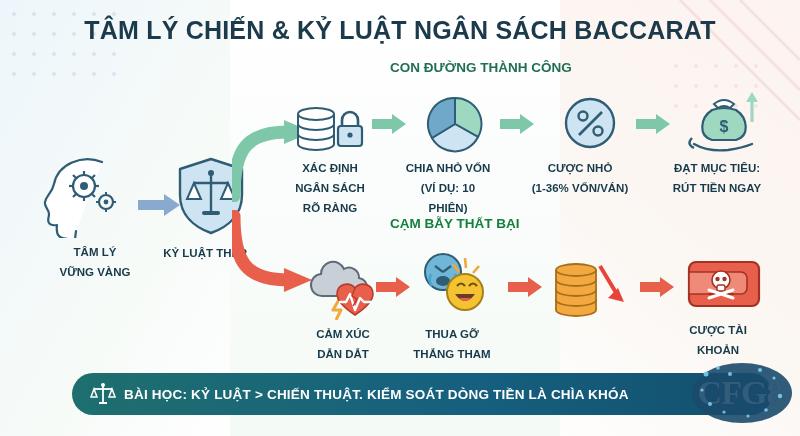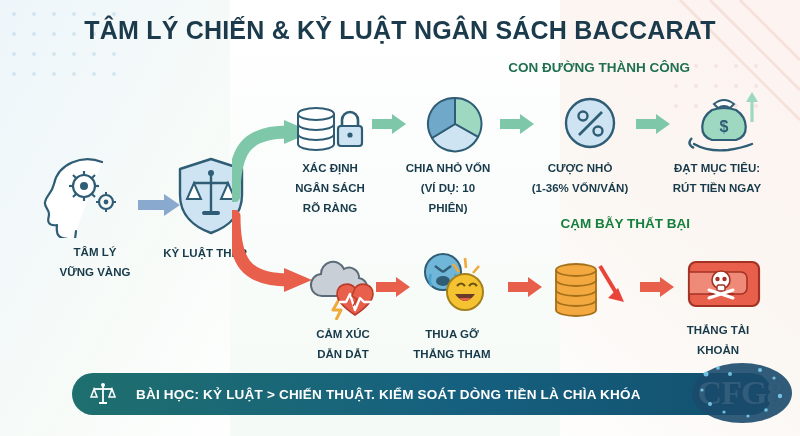--- a/index.html
+++ b/index.html
@@ -22,42 +22,42 @@
   .bg-dots-r{position:absolute;right:10px;top:60px;width:120px;height:90px;opacity:.25;}
   .diag-lines{position:absolute;right:0;top:0;width:260px;height:200px;opacity:.5;}
 
   
   .title{
     position:absolute;left:0;top:16px;width:800px;text-align:center;
     font-size:25px;font-weight:bold;color:#1b3a4b;letter-spacing:.2px;
   }
 
   .section-label{
-    position:absolute;text-align:right;font-size:13.5px;font-weight:bold;
+    position:absolute;text-align:left;font-size:13.5px;font-weight:bold;
     color:#1f6f52;
   }
   .section-label.fail{color:#15803d;}
 
   .node{position:absolute;text-align:center;}
   .node .cap{
     font-size:11.5px;font-weight:bold;color:#173a4a;line-height:20px;
     white-space:pre-line;
   }
 
   .arrow{position:absolute;}
 
   
   .banner{
     position:absolute;left:72px;top:373px;width:700px;height:42px;border-radius:21px;
     background:linear-gradient(90deg,#1e6f6e 0%,#16607f 55%,#12506e 100%);
     display:flex;align-items:center;
   }
   .banner .txt{
     color:#ffffff;font-size:13.5px;font-weight:bold;letter-spacing:.2px;
-    margin-left:20px;white-space:nowrap;overflow:hidden;
+    margin-left:8px;white-space:nowrap;overflow:hidden;
   }
   .banner .scale-ic{margin-left:18px;display:flex;align-items:center;}
 
   .logo{
     position:absolute;right:6px;top:358px;width:108px;height:70px;
     display:flex;align-items:center;justify-content:center;
   }
   .logo .lg-txt{
     font-family:"Liberation Serif", serif;font-size:34px;font-weight:bold;
     color:#ffffff;text-shadow:0 0 3px rgba(0,0,0,.35);letter-spacing:-1px;
@@ -333,21 +333,21 @@
     <svg width="82" height="64" viewBox="0 0 82 64" style="margin-left:11px;">
       <rect x="6" y="10" width="70" height="44" rx="7" fill="#e8604c" stroke="#a33224" stroke-width="2.2"></rect>
       <path d="M6 20 h52 a6 6 0 0 1 6 6 v10 a6 6 0 0 1 -6 6 H6 z" fill="#f08a78" stroke="#a33224" stroke-width="1.6"></path>
       <circle cx="38" cy="28" r="9" fill="#ffffff" stroke="#a33224" stroke-width="1.6"></circle>
       <circle cx="34.5" cy="27" r="2.2" fill="#a33224"></circle>
         <circle cx="41.5" cy="27" r="2.2" fill="#a33224"></circle>
       <rect x="34" y="33" width="8" height="6" rx="2" fill="#ffffff" stroke="#a33224" stroke-width="1.4"></rect>
       <path d="M26 42 L50 42" stroke="#a33224" stroke-width="2" stroke-linecap="round"></path>
       <path d="M26 38 L50 46 M50 38 L26 46" stroke="#ffffff" stroke-width="3" stroke-linecap="round"></path>
     </svg>
-    <div class="cap">THẮNG TÀI
+    <div class="cap">CƯỢC TÀI
 KHOẢN</div>
   </div>
 
   <div class="banner">
     <span class="scale-ic">
       <svg width="26" height="26" viewBox="0 0 26 26">
         <line x1="13" y1="4" x2="13" y2="21" stroke="#ffffff" stroke-width="1.8"></line>
         <line x1="4" y1="8" x2="22" y2="8" stroke="#ffffff" stroke-width="1.8"></line>
         <path d="M4 8 L1 16 h6 z" fill="none" stroke="#ffffff" stroke-width="1.5"></path>
         <path d="M22 8 L19 16 h6 z" fill="none" stroke="#ffffff" stroke-width="1.5"></path>

